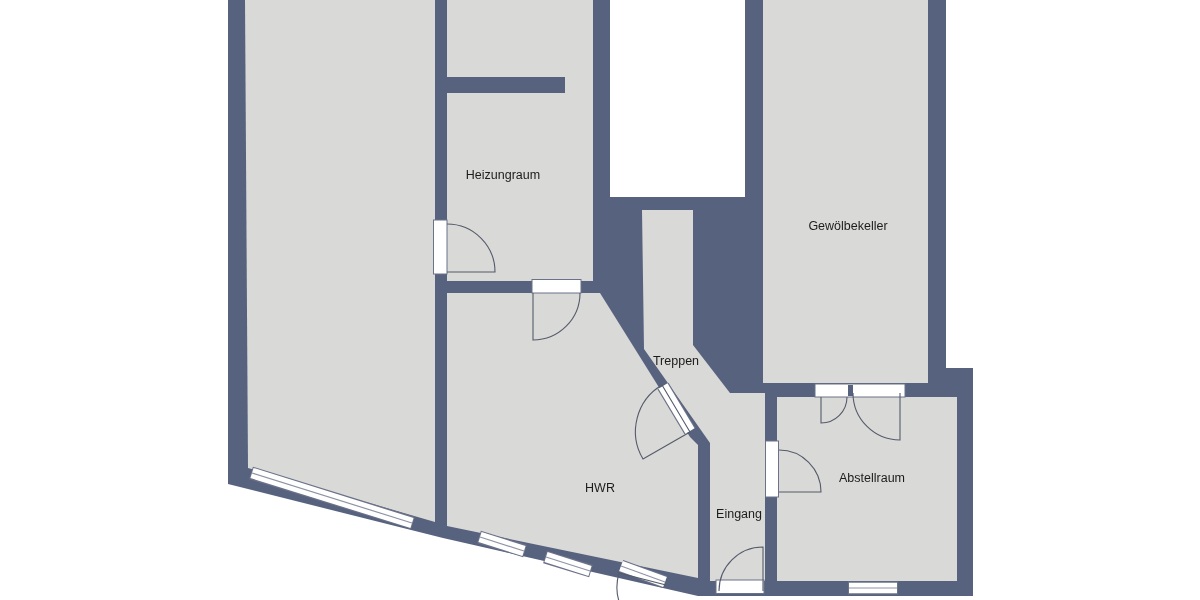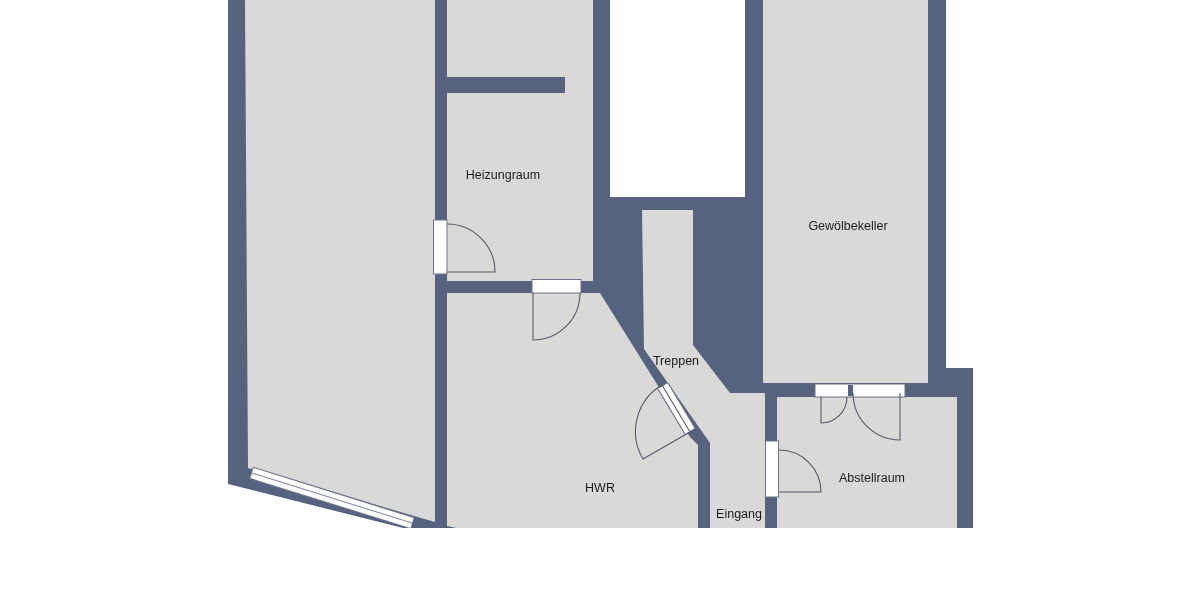--- a/index.html
+++ b/index.html
@@ -1,16 +1,16 @@
 <!DOCTYPE html>
 <html style="--wall: #57627e; --floor: #d9d9d7;"><head>
 <meta charset="utf-8">
 <style>
   html,body{margin:0;padding:0;background:#ffffff;}
-  .stage{position:relative;width:1200px;height:528px;background:#fff;overflow:hidden;
+  .stage{position:relative;width:1200px;height:600px;background:#fff;overflow:hidden;
          font-family:"Liberation Sans", sans-serif;}
   svg{display:block}
   .room{fill:var(--floor);}
   .wall{fill:var(--wall);}
   .room-label{font-family:"Liberation Sans",sans-serif;font-size:12.5px;fill:#1c1c1c;
               text-anchor:middle;}
   .win-outer{stroke:#6b7288;stroke-width:13;fill:none;stroke-linecap:butt;}
   .win-inner{stroke:#ffffff;stroke-width:10.5;fill:none;stroke-linecap:butt;}
   .win-mid{stroke:#8e94a4;stroke-width:1.2;fill:none;}
   .door-frame{fill:#ffffff;stroke:#6b7288;stroke-width:1;}

